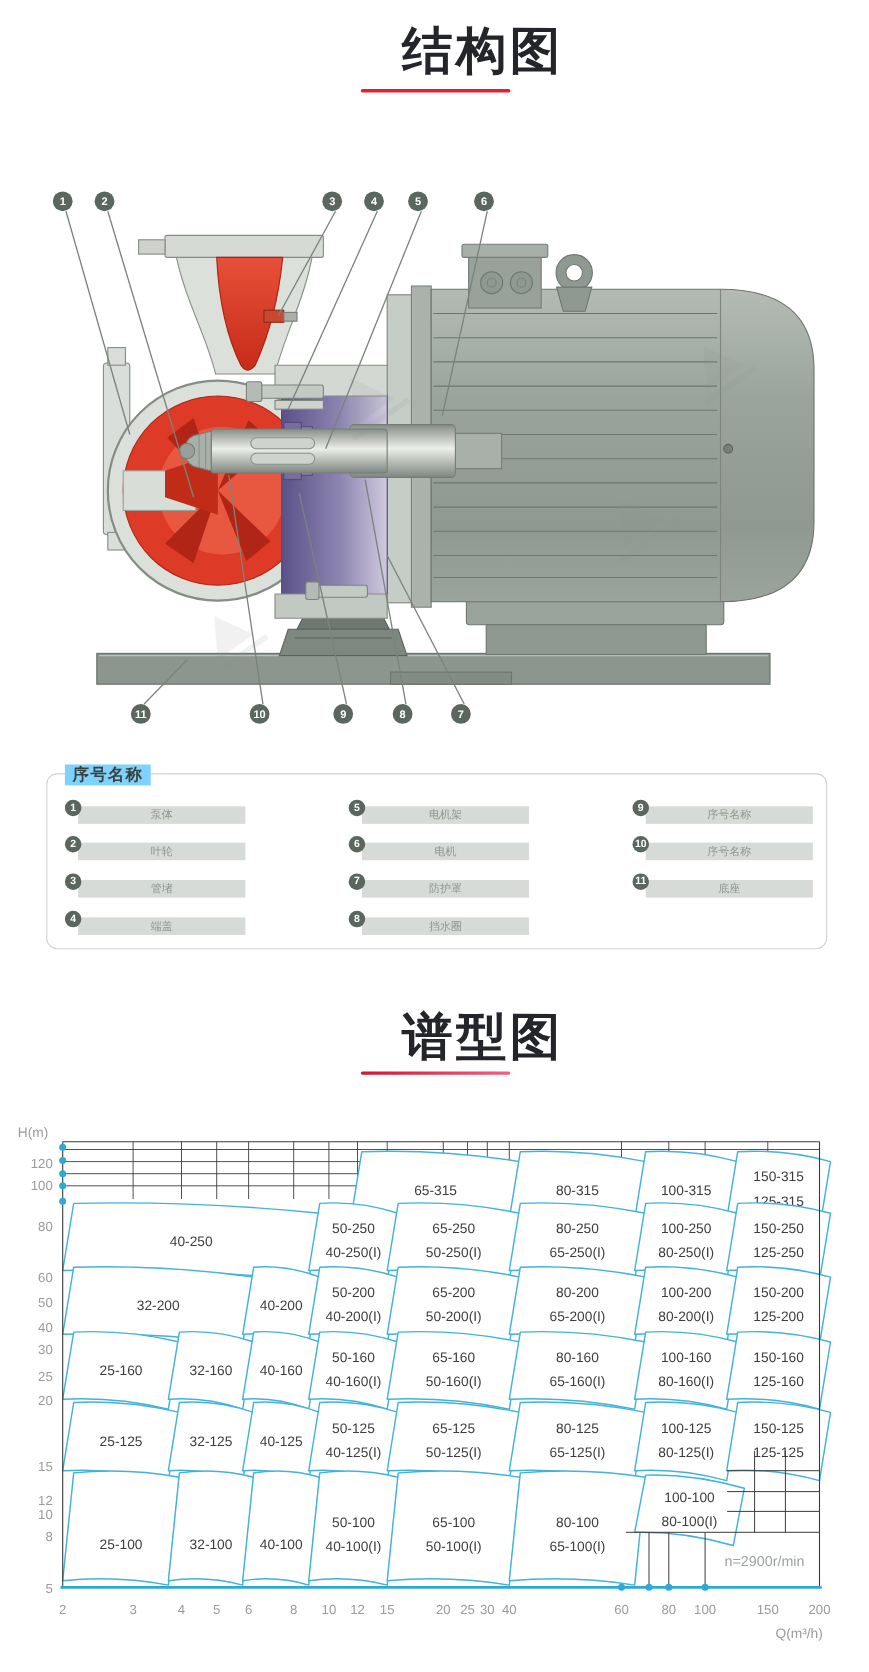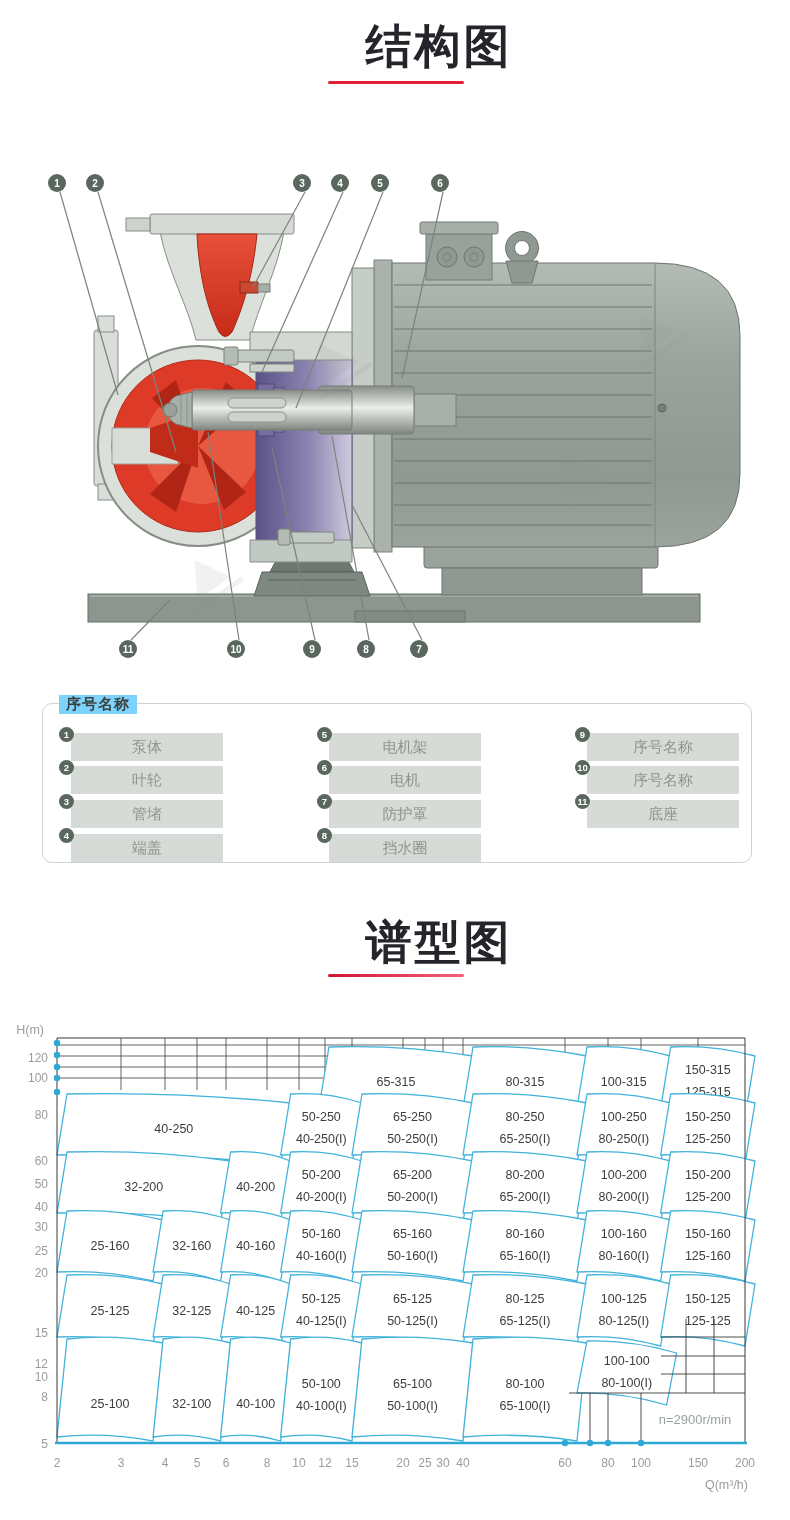--- a/index.html
+++ b/index.html
@@ -17,22 +17,22 @@
   #chart-svg { position:absolute; left:0; top:1000px; }
 
   #parts-panel { position:absolute; left:42px; top:703px; width:710px; height:160px;
     border:1px solid #cfd3cf; border-radius:10px; background:#fff; }
   #parts-title { position:absolute; left:16px; top:-9px; background:#7dd3fc; padding:0 7px;
     font-size:15px; font-weight:bold; color:#3c413f; letter-spacing:1px; }
   .part-item { position:absolute; height:24px; }
   .part-num { position:absolute; left:0; top:-4px; width:15px; height:15px; border-radius:50%;
     background:#5a675f; color:#fff; font-size:9.5px; font-weight:bold;
     display:flex; align-items:center; justify-content:center; z-index:2; }
-  .part-bar { position:absolute; left:12px; top:2px; width:152px; height:28px; background:#d7dbd7;
-    color:#8e9590; font-size:15px; display:flex; align-items:center; justify-content:center; }
+  .part-bar { position:absolute; left:12px; top:2px; width:152px; height:16px; background:#d7dbd7;
+    color:#8e9590; font-size:10px; display:flex; align-items:center; justify-content:center; }
 </style>
 </head>
 <body>
 
 <div id="page">
 
   <div class="sec-title" style="top:16px;">结构图</div>
   <div class="sec-rule" id="rule-structure"></div>
 
   <div class="sec-title" style="top:912px;">谱型图</div>

